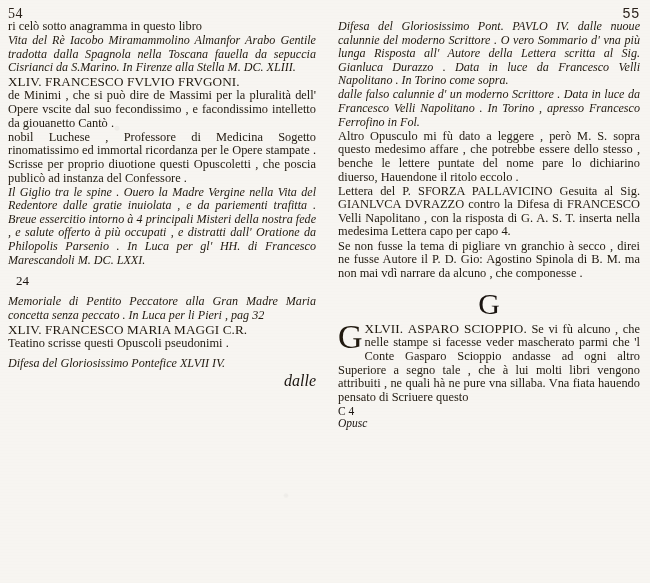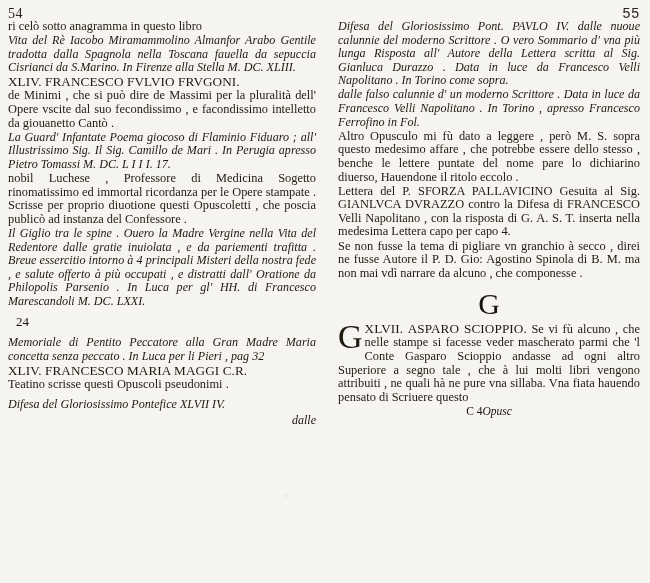--- a/index.html
+++ b/index.html
@@ -96,30 +96,31 @@
     line-height: 28px;
     padding: 1px 2px 0 0;
     font-family: "Liberation Serif", serif;
   }
   .lineno {
     font-size: 13px;
     margin: 8px;
     line-height: 12px;
   }
   .catch {
-    font-size: 12px;
+    font-size: 16px;
     font-style: italic;
     text-align: right;
     margin-top: 1px;
   }
   .catch-row {
     display: flex;
-    justify-content: center;
+    justify-content: flex-end;
     align-items: baseline;
     font-size: 11.5px;
+    flex-direction: column;
   }
   .spacer2 { height: 3px; }
   .spacer4 { height: 6px; }
   .ital { font-style: italic; }
   .grain {
     position: absolute;
     inset: 0;
     pointer-events: none;
     opacity: 0.5;
     background-image:
@@ -139,21 +140,20 @@
       </div>
 
       <p class="blk roman">ri celò sotto anagramma in questo libro</p>
 
       <p class="blk italic">Vita del Rè Iacobo Miramammolino Almanfor Arabo Gentile tradotta dalla Spagnola nella Toscana fauella da sepuccia Cisrianci da S.Marino. In Firenze alla Stella M. DC. XLIII.</p>
 
       <p class="blk sc">XLIV. FRANCESCO FVLVIO FRVGONI.</p>
 
       <p class="blk roman">de Minimi , che si può dire de Massimi per la pluralità dell' Opere vscite dal suo fecondissimo , e facondissimo intelletto da giouanetto Cantò .</p>
 
-      <p class="blk italic">La Guard' Infantate Poema giocoso di Flaminio Fiduaro ; all' Illustrissimo Sig. Il Sig. Camillo de Mari . In Perugia apresso Pietro Tomassi M. DC. L I I I. 17.</p>
 
 
       <p class="blk roman">nobil Luchese , Professore di Medicina Sogetto rinomatissimo ed immortal ricordanza per le Opere stampate . Scrisse per proprio diuotione questi Opuscoletti , che poscia publicò ad instanza del Confessore .</p>
 
       <p class="blk italic">Il Giglio tra le spine . Ouero la Madre Vergine nella Vita del Redentore dalle gratie inuiolata , e da pariementi trafitta . Breue essercitio intorno à 4 principali Misteri della nostra fede , e salute offerto à più occupati , e distratti dall' Oratione da Philopolis Parsenio . In Luca per gl' HH. di Francesco Marescandoli M. DC. LXXI.</p>
 
       <p class="lineno">24</p>
 
       <p class="blk italic">Memoriale di Pentito Peccatore alla Gran Madre Maria concetta senza peccato . In Luca per li Pieri , pag 32</p>
 

